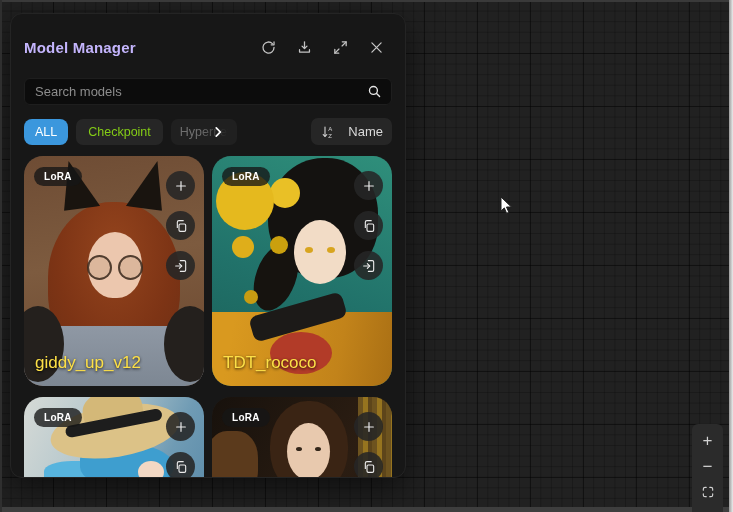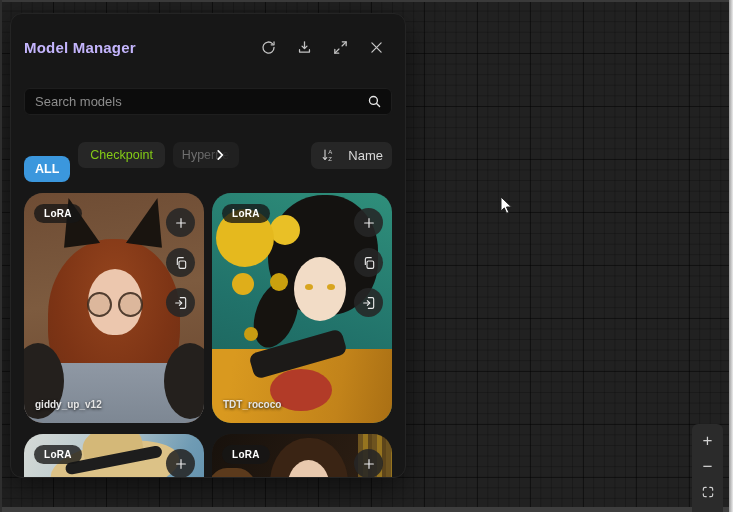--- a/index.html
+++ b/index.html
@@ -25,35 +25,35 @@
     background:#171717; border:1px solid #242424; border-radius:12px;
     box-shadow:0 10px 34px rgba(0,0,0,.6);
     padding:18px 13px 0 13px; overflow:hidden; z-index:10;
   }
   .panel-header { display:flex; align-items:center; height:30px; }
   .panel-title  { font-size:15px; font-weight:bold; color:#c4b5fd; letter-spacing:.2px; }
   .header-actions { margin-left:auto; display:flex; align-items:center; gap:19px; padding-right:7px; color:#c3c3c3; }
   .hicon { width:17px; height:17px; display:flex; cursor:pointer; }
   .hicon svg { width:100%; height:100%; }
 
-  .search-row { position:relative; margin-top:26px; }
+  .search-row { position:relative; margin-top:16px; }
   .search-input {
     width:100%; height:27px; background:#0c0c0c; border:1px solid #1e1e1e; border-radius:6px;
     color:#ddd; font-size:13px; padding:0 34px 0 10px; outline:none;
     font-family:"Liberation Sans", sans-serif;
   }
   .search-input::placeholder { color:#8d8d8d; }
   .search-icon { position:absolute; right:9px; top:5px; width:17px; height:17px; color:#e6e6e6; }
 
   .chips-row { margin-top:13px; display:flex; align-items:center; gap:8px; }
   .chip {
     height:26px; display:flex; align-items:center; padding:0 12px; flex:none;
     background:#262626; color:#84cc16; font-size:12.5px; border-radius:7px; cursor:pointer;
   }
-  .chip-all { background:#3b97dd; color:#fff; font-weight:bold; border-radius:8px; padding:0 11px;margin-top:28px; }
+  .chip-all { background:#3b97dd; color:#fff; font-weight:normal; border-radius:8px; padding:0 11px; }
   .chip-hyper { position:relative; width:66px; padding:0 0 0 9px; overflow:hidden; background:#202020; color:#6f6f6f; }
   .chip-hyper .fade-label {
     white-space:nowrap; overflow:hidden;
     -webkit-mask-image:linear-gradient(90deg,#000 35%, transparent 85%);
             mask-image:linear-gradient(90deg,#000 35%, transparent 85%);
   }
   .chips-chevron { position:absolute; left:40px; top:6px; width:14px; height:14px; color:#fff; cursor:pointer; }
   .sort-dd {
     margin-left:auto; height:27px; display:flex; align-items:center; gap:12px; padding:0 9px;
     background:#262626; border-radius:7px; color:#d9d9d9; font-size:13px; cursor:pointer; flex:none;
@@ -71,21 +71,21 @@
     padding:4px 10px; border-radius:11px; letter-spacing:.3px;
   }
   .actions { position:absolute; right:9px; top:15px; z-index:3; display:flex; flex-direction:column; gap:11px; }
   .act-btn {
     width:29px; height:29px; border-radius:50%; background:rgba(37,37,37,.88);
     color:#eaeaea; display:flex; align-items:center; justify-content:center; cursor:pointer;
   }
   .act-btn svg { width:16px; height:16px; }
   .card-name {
     position:absolute; left:11px; bottom:13px; z-index:3;
-    color:#e5e5e5; font-weight:bold; font-size:10px; text-shadow:0 1px 3px rgba(0,0,0,.85);
+    color:#fde047; font-weight:normal; font-size:17px; text-shadow:0 1px 3px rgba(0,0,0,.85);
   }
 
   
   .art1 { background:linear-gradient(170deg,#6e4c34 0%,#7d5b3f 45%,#69452d 100%); }
   .art1 .hair { left:24px; top:46px; width:132px; height:158px; border-radius:48% 48% 42% 42%;
     background:radial-gradient(ellipse at 50% 32%, #94441d 0%, #7d3415 62%, #6e2f14 100%); }
   .art1 .hair::before, .art1 .hair::after { content:''; position:absolute; width:36px; height:54px;
     background:#19140f; clip-path:polygon(50% 0, 100% 96%, 0 86%); top:-42px; }
   .art1 .hair::before { left:10px; transform:rotate(-16deg); }
   .art1 .hair::after  { right:12px; transform:rotate(16deg) scaleX(-1); }

